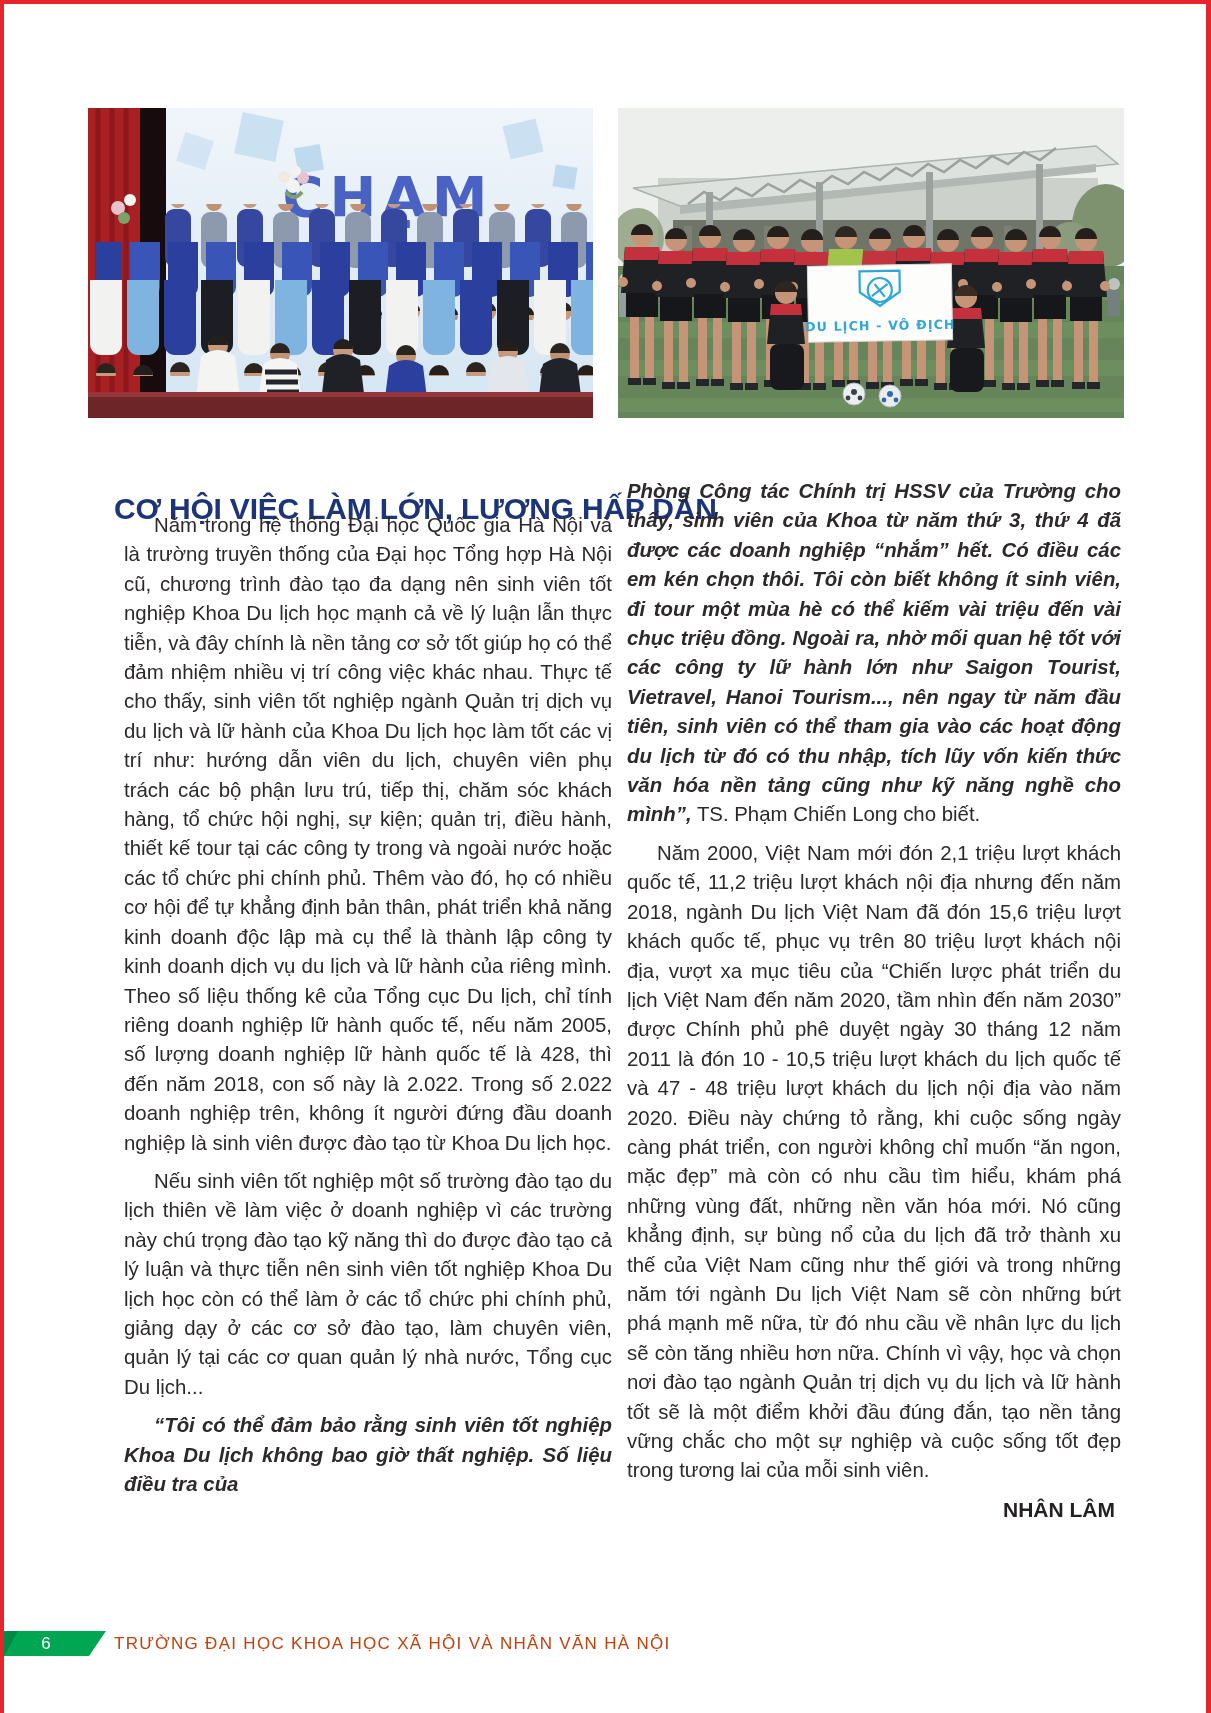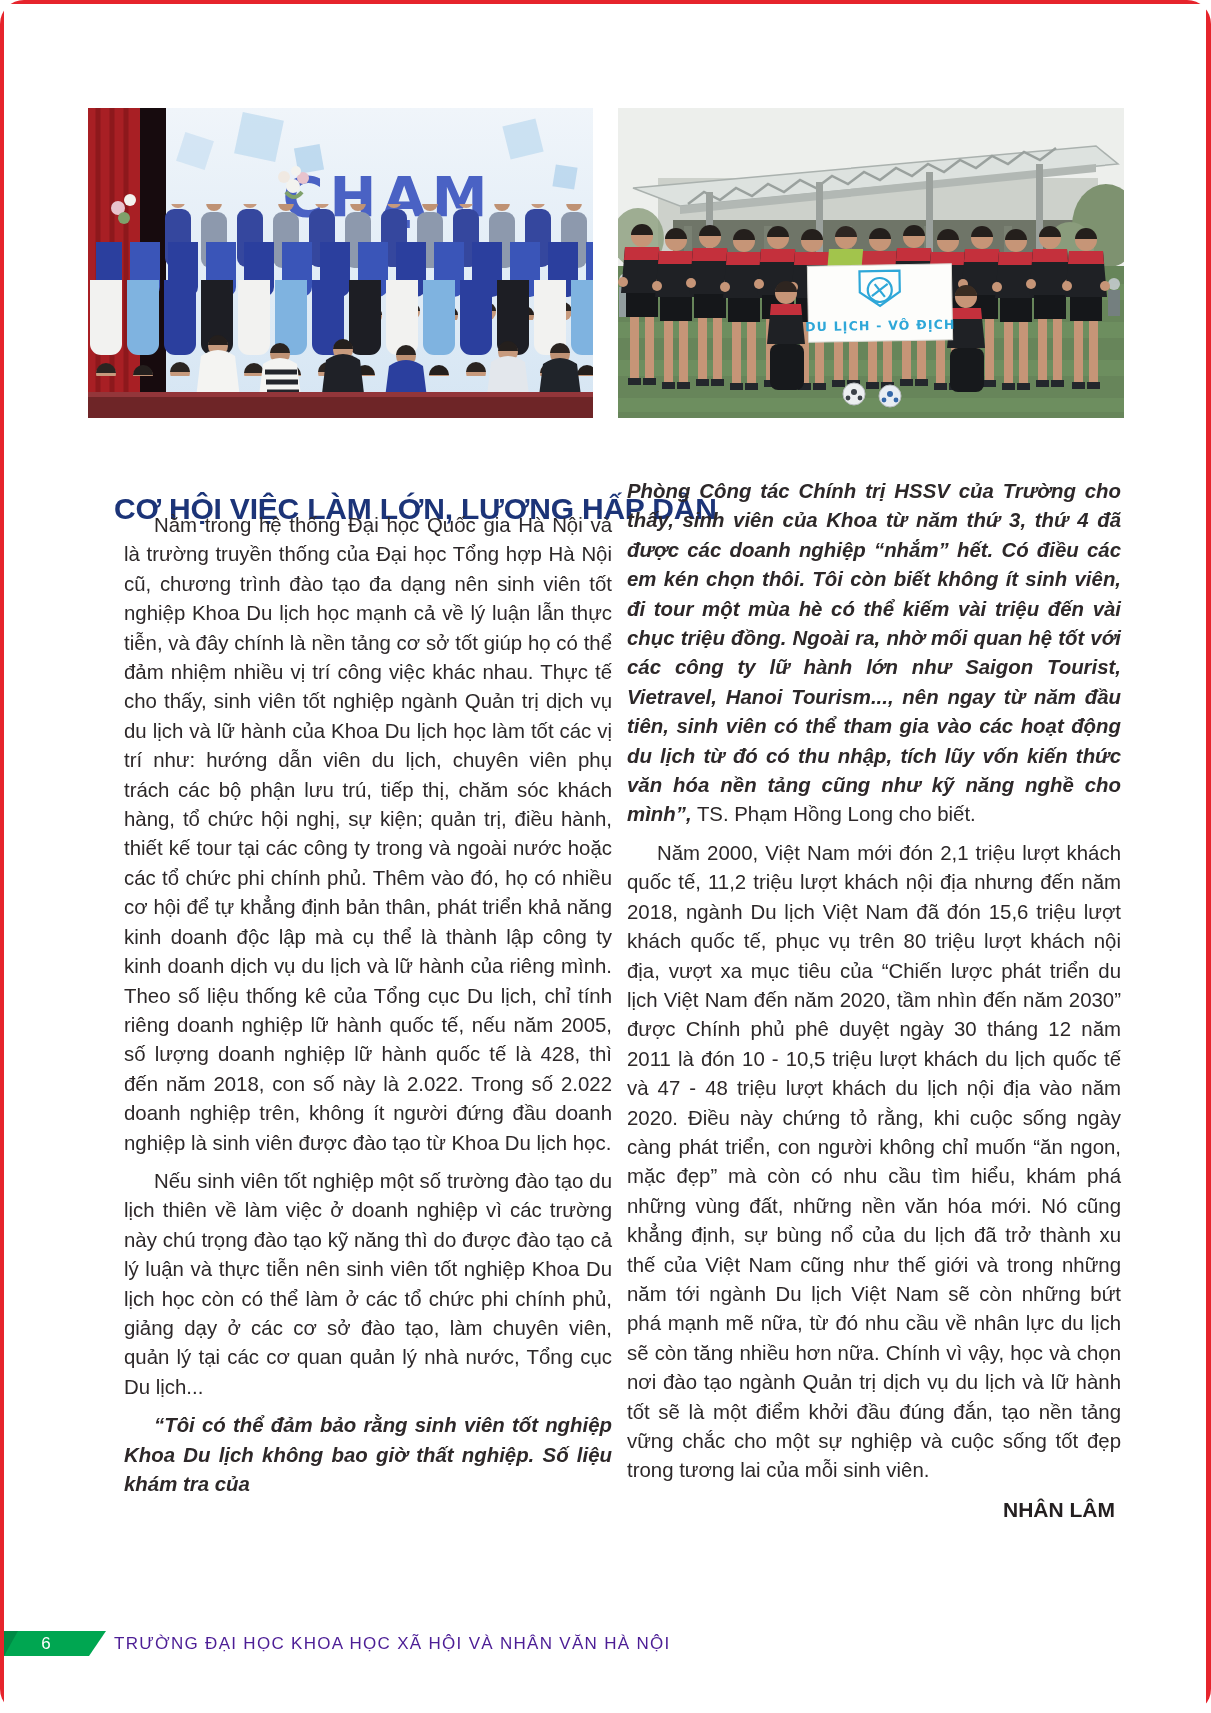--- a/index.html
+++ b/index.html
@@ -2,21 +2,20 @@
 <html><head>
 <meta charset="utf-8">
 <style>
   html,body{margin:0;padding:0;background:#ffffff;}
   #page{
     position:relative;
     width:1211px;height:1713px;
     background:#ffffff;
     font-family:"Liberation Sans",sans-serif;
     overflow:hidden;
-    border-radius:24px;
   }
   .border-red{position:absolute;background:#e6242c;}
   #border-top{left:0;top:0;width:1211px;height:4px;}
   #border-left{left:0;top:0;width:4px;height:1713px;}
   #border-right{left:1206px;top:0;width:5px;height:1713px;}
 
   .photo{position:absolute;top:108px;display:block;}
   #photo-left{left:88px;}
   #photo-right{left:618px;}
 
@@ -41,21 +40,21 @@
     margin-top:4px;padding-right:6px;font-style:normal;
   }
 
   #footer-badge{position:absolute;left:4px;top:1631px;width:104px;height:25px;}
   #footer-pagenum{
     position:absolute;left:4px;top:1631px;width:84px;height:25px;
     color:#ffffff;font-size:17px;line-height:25px;text-align:center;
   }
   #footer-institution{
     position:absolute;left:114px;top:1633px;
-    font-size:17px;line-height:22px;letter-spacing:1.3px;color:#4c1d95;
+    font-size:17px;line-height:22px;letter-spacing:1.3px;color:#c2410c;
     white-space:nowrap;
   }
 </style>
 </head>
 <body>
 
 <div id="page">
 
   <div id="border-top" class="border-red"></div>
   <div id="border-left" class="border-red"></div>
@@ -304,26 +303,26 @@
         <circle cx="266" cy="292" r="2.4" fill="#3467a8"></circle>
         <circle cx="278" cy="292" r="2.4" fill="#3467a8"></circle>
     </g>
   </svg>
 
   <h1 id="headline">CƠ HỘI VIỆC LÀM LỚN, LƯƠNG HẤP DẪN</h1>
 
   <div id="col-left" class="col">
     <p class="indent">Nằm trong hệ thống Đại học Quốc gia Hà Nội và là trường truyền thống của Đại học Tổng hợp Hà Nội cũ, chương trình đào tạo đa dạng nên sinh viên tốt nghiệp Khoa Du lịch học mạnh cả về lý luận lẫn thực tiễn, và đây chính là nền tảng cơ sở tốt giúp họ có thể đảm nhiệm nhiều vị trí công việc khác nhau. Thực tế cho thấy, sinh viên tốt nghiệp ngành Quản trị dịch vụ du lịch và lữ hành của Khoa Du lịch học làm tốt các vị trí như: hướng dẫn viên du lịch, chuyên viên phụ trách các bộ phận lưu trú, tiếp thị, chăm sóc khách hàng, tổ chức hội nghị, sự kiện; quản trị, điều hành, thiết kế tour tại các công ty trong và ngoài nước hoặc các tổ chức phi chính phủ. Thêm vào đó, họ có nhiều cơ hội để tự khẳng định bản thân, phát triển khả năng kinh doanh độc lập mà cụ thể là thành lập công ty kinh doanh dịch vụ du lịch và lữ hành của riêng mình. Theo số liệu thống kê của Tổng cục Du lịch, chỉ tính riêng doanh nghiệp lữ hành quốc tế, nếu năm 2005, số lượng doanh nghiệp lữ hành quốc tế là 428, thì đến năm 2018, con số này là 2.022. Trong số 2.022 doanh nghiệp trên, không ít người đứng đầu doanh nghiệp là sinh viên được đào tạo từ Khoa Du lịch học.</p>
     <p class="indent">Nếu sinh viên tốt nghiệp một số trường đào tạo du lịch thiên về làm việc ở doanh nghiệp vì các trường này chú trọng đào tạo kỹ năng thì do được đào tạo cả lý luận và thực tiễn nên sinh viên tốt nghiệp Khoa Du lịch học còn có thể làm ở các tổ chức phi chính phủ, giảng dạy ở các cơ sở đào tạo, làm chuyên viên, quản lý tại các cơ quan quản lý nhà nước, Tổng cục Du lịch...</p>
-    <p class="indent quote">“Tôi có thể đảm bảo rằng sinh viên tốt nghiệp Khoa Du lịch không bao giờ thất nghiệp. Số liệu khám tra của</p>
+    <p class="indent quote">“Tôi có thể đảm bảo rằng sinh viên tốt nghiệp Khoa Du lịch không bao giờ thất nghiệp. Số liệu điều tra của</p>
   </div>
 
   <div id="col-right" class="col">
     <p><span class="quote">Phòng Công tác Chính trị HSSV của Trường cho thấy, sinh viên của Khoa từ năm thứ 3, thứ 4 đã được các doanh nghiệp “nhắm” hết. Có điều các em kén chọn thôi. Tôi còn biết không ít sinh viên, đi tour một mùa hè có thể kiếm vài triệu đến vài chục triệu đồng. Ngoài ra, nhờ mối quan hệ tốt với các công ty lữ hành lớn như Saigon Tourist, Vietravel, Hanoi Tourism..., nên ngay từ năm đầu tiên, sinh viên có thể tham gia vào các hoạt động du lịch từ đó có thu nhập, tích lũy vốn kiến thức văn hóa nền tảng cũng như kỹ năng nghề cho mình”,</span>
-      <span class="attrib">TS. Phạm Hồng Long cho biết.</span></p>
+      <span class="attrib">TS. Phạm Chiến Long cho biết.</span></p>
     <p class="indent">Năm 2000, Việt Nam mới đón 2,1 triệu lượt khách quốc tế, 11,2 triệu lượt khách nội địa nhưng đến năm 2018, ngành Du lịch Việt Nam đã đón 15,6 triệu lượt khách quốc tế, phục vụ trên 80 triệu lượt khách nội địa, vượt xa mục tiêu của “Chiến lược phát triển du lịch Việt Nam đến năm 2020, tầm nhìn đến năm 2030” được Chính phủ phê duyệt ngày 30 tháng 12 năm 2011 là đón 10 - 10,5 triệu lượt khách du lịch quốc tế và 47 - 48 triệu lượt khách du lịch nội địa vào năm 2020. Điều này chứng tỏ rằng, khi cuộc sống ngày càng phát triển, con người không chỉ muốn “ăn ngon, mặc đẹp” mà còn có nhu cầu tìm hiểu, khám phá những vùng đất, những nền văn hóa mới. Nó cũng khẳng định, sự bùng nổ của du lịch đã trở thành xu thế của Việt Nam cũng như thế giới và trong những năm tới ngành Du lịch Việt Nam sẽ còn những bứt phá mạnh mẽ nữa, từ đó nhu cầu về nhân lực du lịch sẽ còn tăng nhiều hơn nữa. Chính vì vậy, học và chọn nơi đào tạo ngành Quản trị dịch vụ du lịch và lữ hành tốt sẽ là một điểm khởi đầu đúng đắn, tạo nền tảng vững chắc cho một sự nghiệp và cuộc sống tốt đẹp trong tương lai của mỗi sinh viên.</p>
     <p id="byline">NHÂN LÂM</p>
   </div>
 
   <svg id="footer-badge" width="104" height="25" viewBox="0 0 104 25">
     <polygon points="0,0 102,0 85,25 0,25" fill="#00a651"></polygon>
     <polygon points="0,0 14,0 0,25" fill="#008a45"></polygon>
   </svg>
   <div id="footer-pagenum">6</div>
   <div id="footer-institution">TRƯỜNG ĐẠI HỌC KHOA HỌC XÃ HỘI VÀ NHÂN VĂN HÀ NỘI</div>

